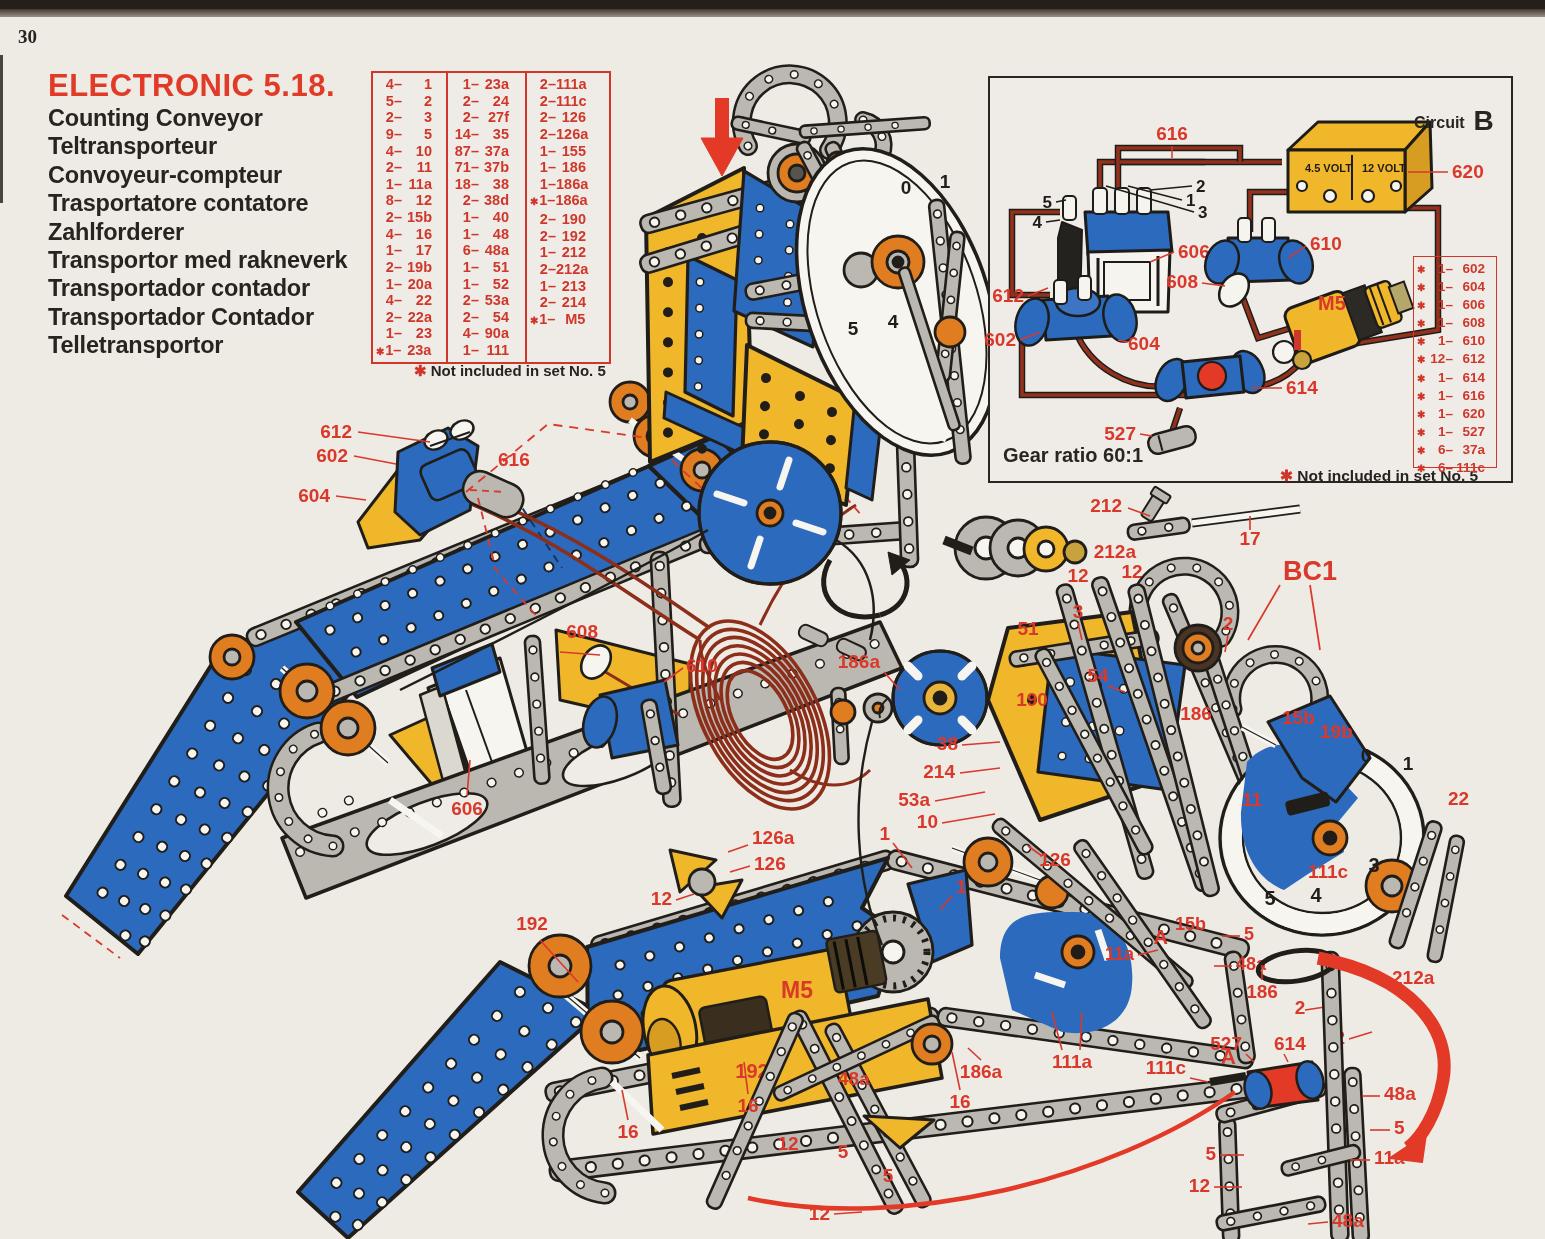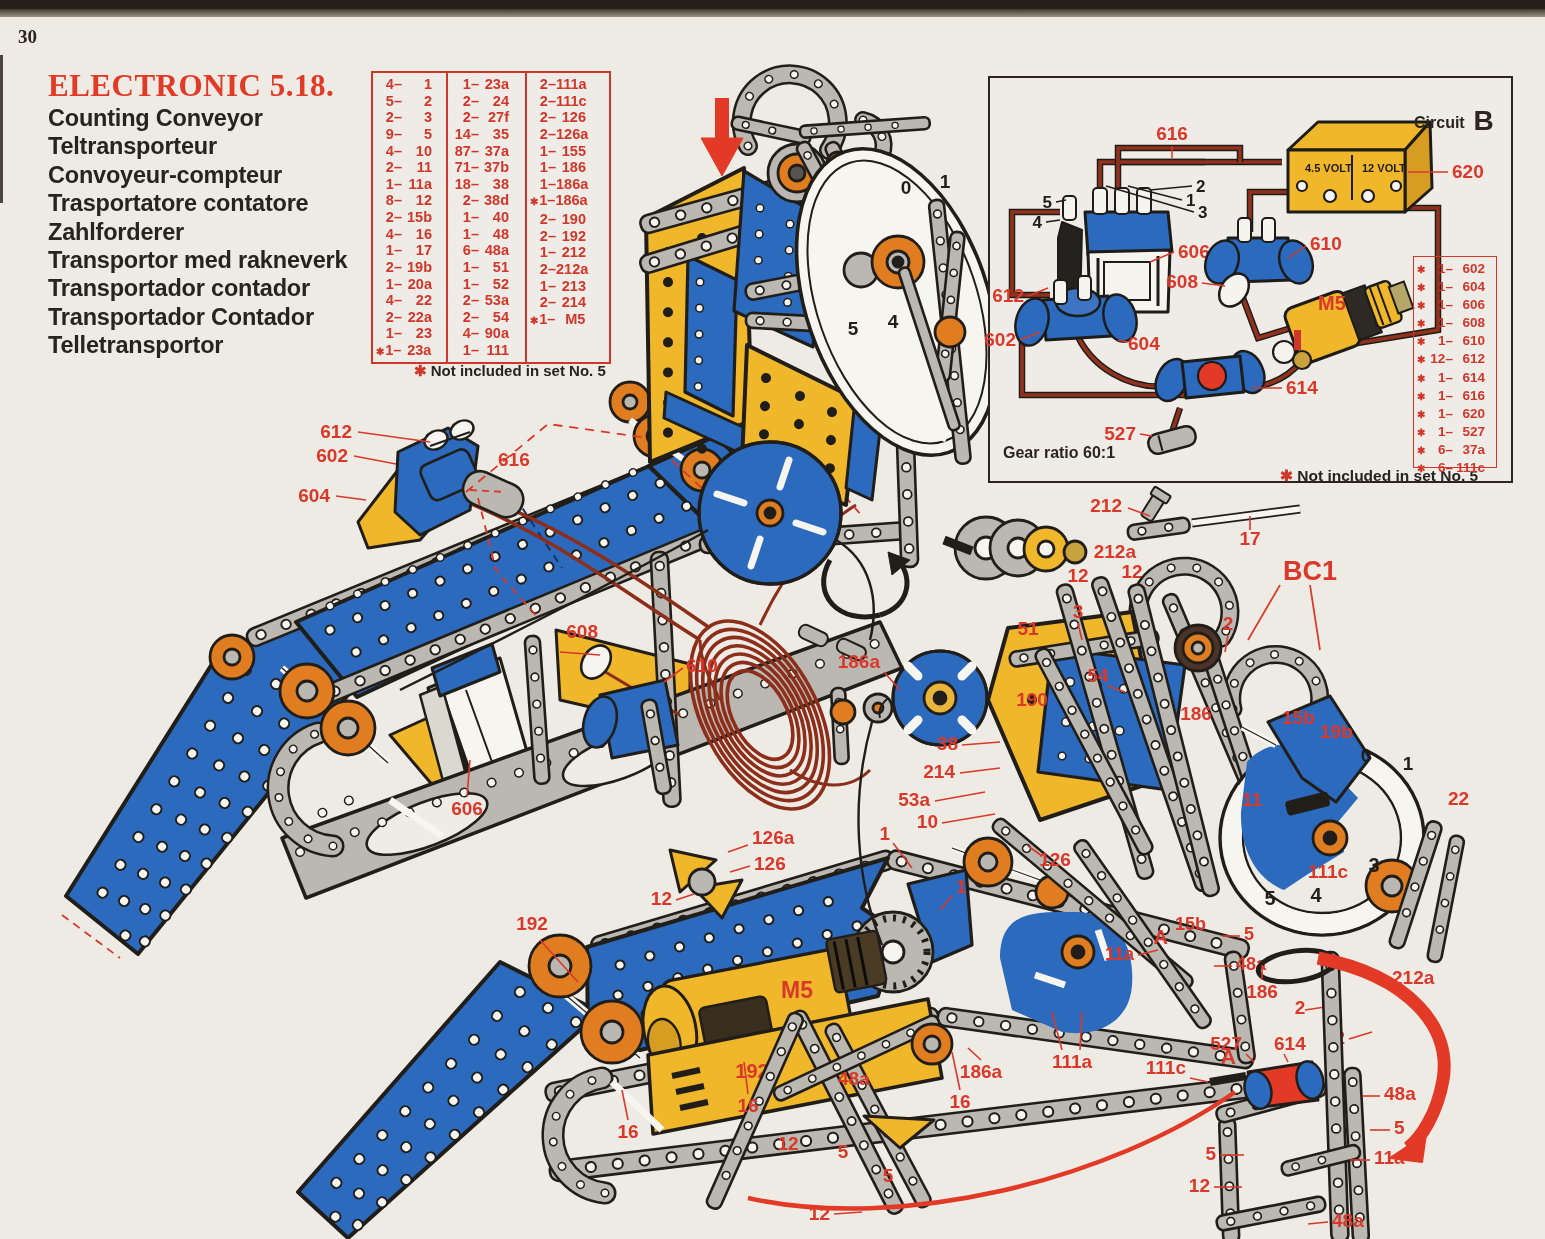--- a/index.html
+++ b/index.html
@@ -749,28 +749,28 @@
 <text x="1286" y="394" font-size="19" font-weight="bold" fill="#d9382a" text-anchor="start" font-family="Liberation Sans, sans-serif">614</text>
 <line x1="1252" y1="388" x2="1282" y2="388" stroke="#d9382a" stroke-width="1.5"></line>
 <g transform="rotate(-15 1172 440)">
       <rect x="1148" y="430" width="48" height="20" rx="9" fill="#bab8b1" stroke="#1e1c19" stroke-width="2.5"></rect>
       <line x1="1160" y1="432" x2="1160" y2="448" stroke="#1e1c19" stroke-width="2"></line>
     </g>
 <text x="1136" y="440" font-size="19" font-weight="bold" fill="#d9382a" text-anchor="end" font-family="Liberation Sans, sans-serif">527</text>
 <line x1="1140" y1="434" x2="1152" y2="436" stroke="#d9382a" stroke-width="1.5"></line>
 </svg>
 <div class="abs" style="left:1414px;top:103px;font-size:16px;font-weight:bold;color:#2a2520;">Circuit&nbsp;&nbsp;<span style="font-size:28px;position:relative;top:2px;">B</span></div>
-<div class="abs" style="left:1003px;top:444px;font-size:16px;font-weight:bold;color:#2a2520;">Gear ratio 60:1</div>
+<div class="abs" style="left:1003px;top:444px;font-size:20px;font-weight:bold;color:#2a2520;">Gear ratio 60:1</div>
 <div class="abs" style="left:1280px;top:467px;font-size:15.5px;font-weight:bold;color:#272320;"><span style="color:#cf372a;">✱</span>&nbsp;Not included in set No. 5</div>
 <div class="abs" style="left:1413px;top:256px;width:82px;height:210px;border:1.8px solid #cf372a;"></div>
 <div class="abs redtxt" id="clist" style="left:1417px;top:260px;font-size:13.5px;line-height:17.1px;width:76px;"><span style="color:#cf372a;font-size:10px;">✱</span><span style="display:inline-block;width:20px;text-align:right;">1</span>–<span style="display:inline-block;width:32px;text-align:right;">602</span><br><span style="color:#cf372a;font-size:10px;">✱</span><span style="display:inline-block;width:20px;text-align:right;">1</span>–<span style="display:inline-block;width:32px;text-align:right;">604</span><br><span style="color:#cf372a;font-size:10px;">✱</span><span style="display:inline-block;width:20px;text-align:right;">1</span>–<span style="display:inline-block;width:32px;text-align:right;">606</span><br><span style="color:#cf372a;font-size:10px;">✱</span><span style="display:inline-block;width:20px;text-align:right;">1</span>–<span style="display:inline-block;width:32px;text-align:right;">608</span><br><span style="color:#cf372a;font-size:10px;">✱</span><span style="display:inline-block;width:20px;text-align:right;">1</span>–<span style="display:inline-block;width:32px;text-align:right;">610</span><br><span style="color:#cf372a;font-size:10px;">✱</span><span style="display:inline-block;width:20px;text-align:right;">12</span>–<span style="display:inline-block;width:32px;text-align:right;">612</span><br><span style="color:#cf372a;font-size:10px;">✱</span><span style="display:inline-block;width:20px;text-align:right;">1</span>–<span style="display:inline-block;width:32px;text-align:right;">614</span><br><span style="color:#cf372a;font-size:10px;">✱</span><span style="display:inline-block;width:20px;text-align:right;">1</span>–<span style="display:inline-block;width:32px;text-align:right;">616</span><br><span style="color:#cf372a;font-size:10px;">✱</span><span style="display:inline-block;width:20px;text-align:right;">1</span>–<span style="display:inline-block;width:32px;text-align:right;">620</span><br><span style="color:#cf372a;font-size:10px;">✱</span><span style="display:inline-block;width:20px;text-align:right;">1</span>–<span style="display:inline-block;width:32px;text-align:right;">527</span><br><span style="color:#cf372a;font-size:10px;">✱</span><span style="display:inline-block;width:20px;text-align:right;">6</span>–<span style="display:inline-block;width:32px;text-align:right;">37a</span><br><span style="color:#cf372a;font-size:10px;">✱</span><span style="display:inline-block;width:20px;text-align:right;">6</span>–<span style="display:inline-block;width:32px;text-align:right;">111c</span></div>
 
 <div class="abs" style="left:18px;top:26px;font-family:'Liberation Serif',serif;font-weight:bold;font-size:19px;color:#2a2420;">30</div>
 
-<div class="abs" style="left:48px;top:68px;font-size:31px;font-weight:bold;color:#e13a27;letter-spacing:0.5px;font-family:Liberation Serif, serif;">ELECTRONIC 5.18.</div>
+<div class="abs" style="left:48px;top:68px;font-size:31px;font-weight:bold;color:#e13a27;letter-spacing:0.5px;">ELECTRONIC 5.18.</div>
 <div class="abs" style="left:48px;top:104px;font-size:23.5px;font-weight:bold;color:#272320;line-height:28.4px;letter-spacing:-0.2px;">
 Counting Conveyor<br>
 Teltransporteur<br>
 Convoyeur-compteur<br>
 Trasportatore contatore<br>
 Zahlforderer<br>
 Transportor med rakneverk<br>
 Transportador contador<br>
 Transportador Contador<br>
 Telletransportor

